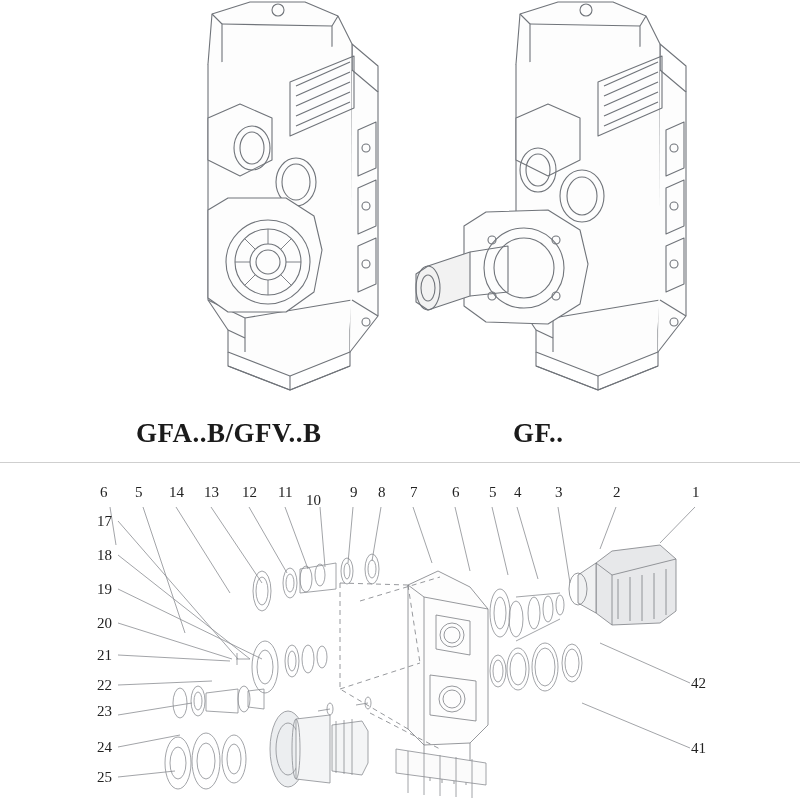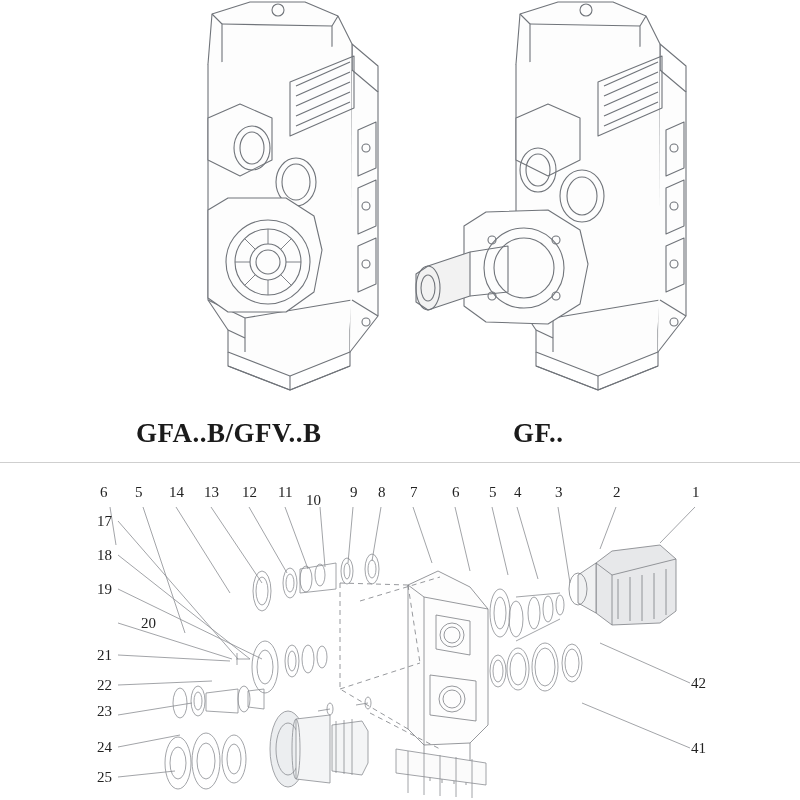--- a/index.html
+++ b/index.html
@@ -350,21 +350,21 @@
     <div class="callout-num" style="left:452px; top:21px;">6</div>
     <div class="callout-num" style="left:489px; top:21px;">5</div>
     <div class="callout-num" style="left:514px; top:21px;">4</div>
     <div class="callout-num" style="left:555px; top:21px;">3</div>
     <div class="callout-num" style="left:613px; top:21px;">2</div>
     <div class="callout-num" style="left:692px; top:21px;">1</div>
 
     <div class="callout-num" style="left:97px; top:50px;">17</div>
     <div class="callout-num" style="left:97px; top:84px;">18</div>
     <div class="callout-num" style="left:97px; top:118px;">19</div>
-    <div class="callout-num" style="left:97px; top:152px;margin-left:44px;">20</div>
+    <div class="callout-num" style="left:97px; top:152px;">20</div>
     <div class="callout-num" style="left:97px; top:184px;">21</div>
     <div class="callout-num" style="left:97px; top:214px;">22</div>
     <div class="callout-num" style="left:97px; top:240px;">23</div>
     <div class="callout-num" style="left:97px; top:276px;">24</div>
     <div class="callout-num" style="left:97px; top:306px;">25</div>
 
     <div class="callout-num" style="left:691px; top:212px;">42</div>
     <div class="callout-num" style="left:691px; top:277px;">41</div>
   </div>
 

